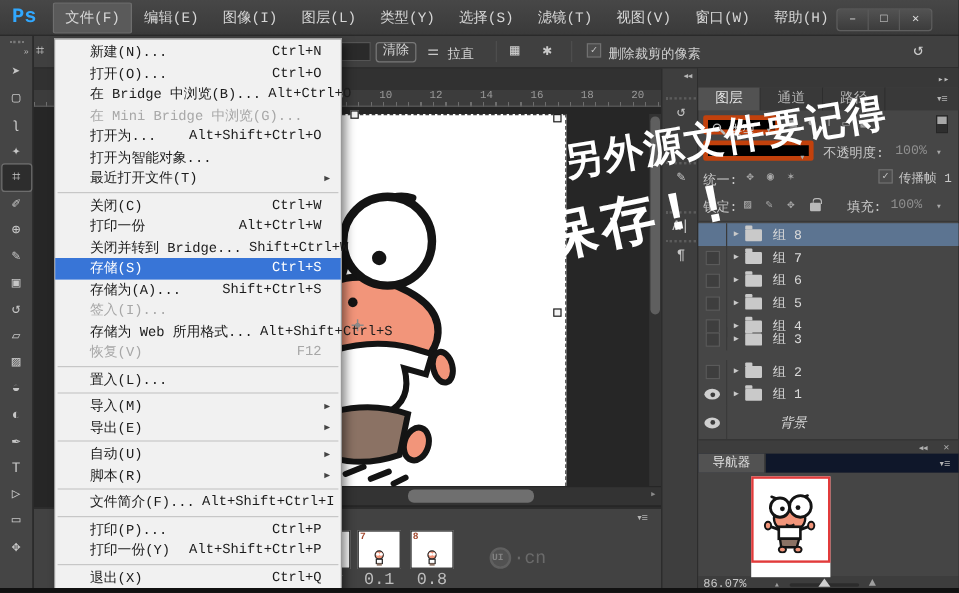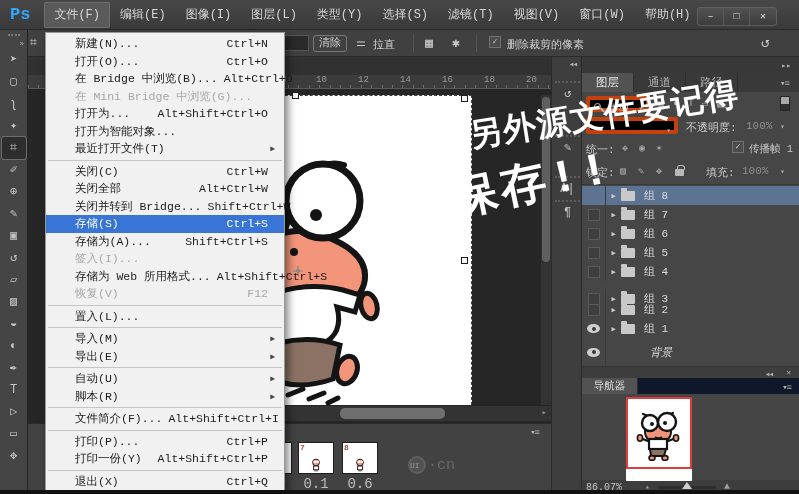--- a/index.html
+++ b/index.html
@@ -208,21 +208,21 @@
     <div class="frame" style="left:314px">
       <span class="fnum">8</span>
       <svg width="12" height="14" viewBox="0 0 12 14" style="position:absolute;left:11px;top:15px">
         <circle cx="6" cy="4.5" r="3.4" fill="#f2957a" stroke="#222" stroke-width="1"></circle>
         <circle cx="4.8" cy="3.8" r="1.4" fill="#fff"></circle>
           <circle cx="7.6" cy="3.8" r="1.4" fill="#fff"></circle>
         <rect x="3.6" y="8" width="5" height="3.6" fill="#fff" stroke="#222" stroke-width="1"></rect>
         <rect x="4" y="11.4" width="4.2" height="2" fill="#8b7264"></rect>
       </svg>
     </div>
-    <div class="fdelay" style="left:314px"><span>0.6</span> <span>▾</span></div>
+    <div class="fdelay" style="left:314px"><span>0.8</span> <span>▾</span></div>
     <div class="wm">
       <span class="wmc">UI</span>
       <span class="wmt">·cn</span>
     </div>
   </div>
 
   <div class="dock">
     <span class="abs" style="right:4px;top:3px;font-size:6px;color:#b5b5b5">◀◀</span>
     <div class="dicon" style="top:24px"><span>↺</span></div>
     <div class="dicon" style="top:78px"><span>✎</span></div>
@@ -306,21 +306,21 @@
       <span>组 5</span>
     </div>
     <div class="lrow" style="top:205px">
       <span class="eyec">
           <span class="slot"></span>
         </span>
       <span class="exp">▶</span>
       <span class="folder"></span>
       <span>组 4</span>
     </div>
-    <div class="lrow" style="top:232px">
+    <div class="lrow" style="top:216px">
       <span class="eyec">
           <span class="slot"></span>
         </span>
       <span class="exp">▶</span>
       <span class="folder"></span>
       <span>组 3</span>
     </div>
     <div class="lrow" style="top:243px">
       <span class="eyec">
           <span class="slot"></span>
@@ -421,21 +421,21 @@
         <span class="sc"></span>
         <span class="ar">▶</span>
       </div>
     <div class="msep"></div>
     <div class="mi">
         <span class="lb">关闭(C)</span>
         <span class="sc">Ctrl+W</span>
         <span class="ar"></span>
       </div>
     <div class="mi">
-        <span class="lb">关闭全部</span>
+        <span class="lb">打印一份</span>
         <span class="sc">Alt+Ctrl+W</span>
         <span class="ar"></span>
       </div>
     <div class="mi">
         <span class="lb">关闭并转到 Bridge...</span>
         <span class="sc">Shift+Ctrl+W</span>
         <span class="ar"></span>
       </div>
     <div class="mi hl">
         <span class="lb">存储(S)</span>

